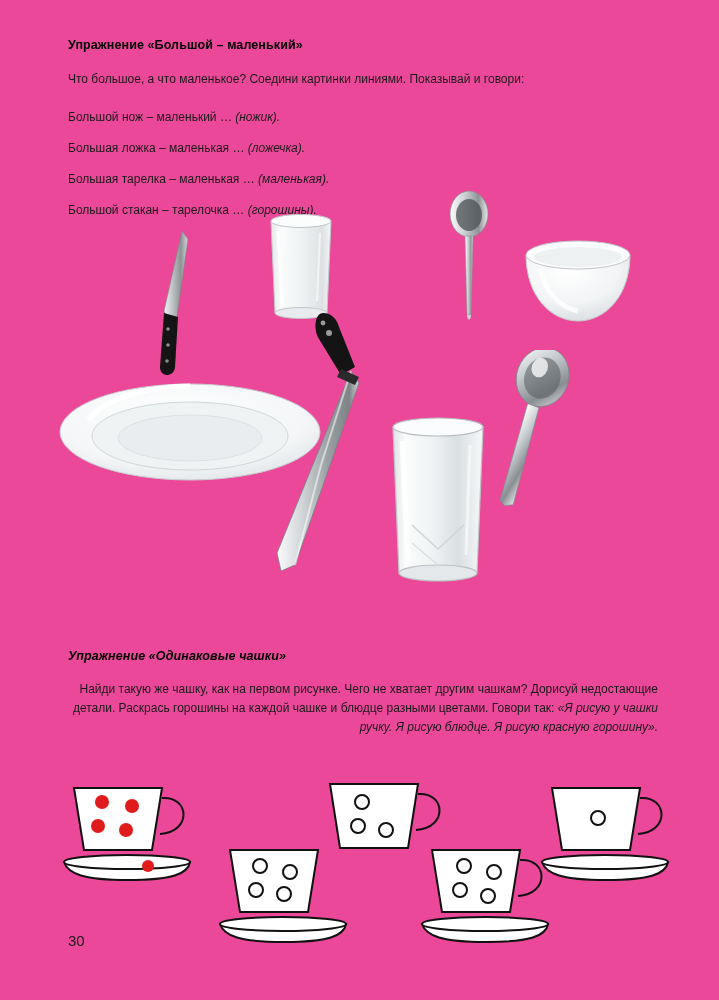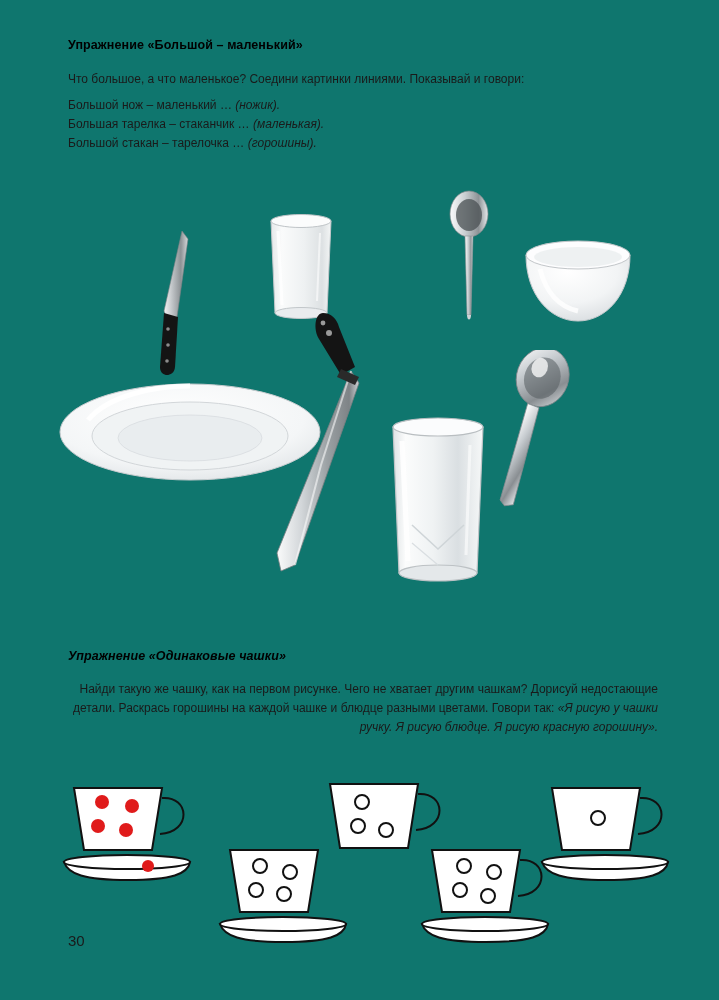--- a/index.html
+++ b/index.html
@@ -11,21 +11,21 @@
     width: 719px;
     height: 1000px;
     position: relative;
     font-family: "Liberation Sans", sans-serif;
     color: #1a1a1a;
     overflow: hidden;
   }
   .page {
     position: absolute;
     inset: 0;
-    background: #0f766e;
+    background: #ec4899;
   }
   .ex-title {
     position: absolute;
     left: 68px;
     font-size: 12.5px;
     font-weight: bold;
     letter-spacing: 0.1px;
     color: #000;
   }
   #ex1-title { top: 38px; }
@@ -35,21 +35,21 @@
     position: absolute;
     left: 68px;
     font-size: 12px;
     line-height: 19px;
     color: #1a1a1a;
   }
   #ex1-intro { top: 70px; width: 600px; }
   #ex1-lines { top: 96px; width: 600px; }
   #ex2-intro { top: 680px; width: 590px; text-align: right; }
 
-  .line { white-space: nowrap; }
+  .line { white-space: nowrap; margin-top: 12px; }
   .it { font-style: italic; }
 
   .pagenum {
     position: absolute;
     left: 68px;
     top: 932px;
     font-size: 15px;
     color: #1a1a1a;
   }
 
@@ -77,21 +77,22 @@
 <body>
 
 <div class="page">
 
   <div class="ex-title" id="ex1-title">Упражнение «Большой – маленький»</div>
 
   <div class="para" id="ex1-intro">Что большое, а что маленькое? Соедини картинки линиями. Показывай и говори:</div>
 
   <div class="para" id="ex1-lines">
     <div class="line"><span>Большой нож – маленький … </span><span class="it">(ножик).</span></div>
-    <div class="line"><span>Большая тарелка – стаканчик … </span><span class="it">(маленькая).</span></div>
+    <div class="line"><span>Большая ложка – маленькая … </span><span class="it">(ложечка).</span></div>
+    <div class="line"><span>Большая тарелка – маленькая … </span><span class="it">(маленькая).</span></div>
     <div class="line"><span>Большой стакан – тарелочка … </span><span class="it">(горошины).</span></div>
   </div>
 
   <div class="illus">
 
     <div class="obj" style="left:128px; top:40px; width:80px; height:160px;">
       <svg width="80" height="160" viewBox="0 0 80 160">
         <defs>
           <linearGradient id="blade1" x1="0" y1="0" x2="1" y2="0">
             <stop offset="0%" stop-color="#f2f3f4"></stop>

